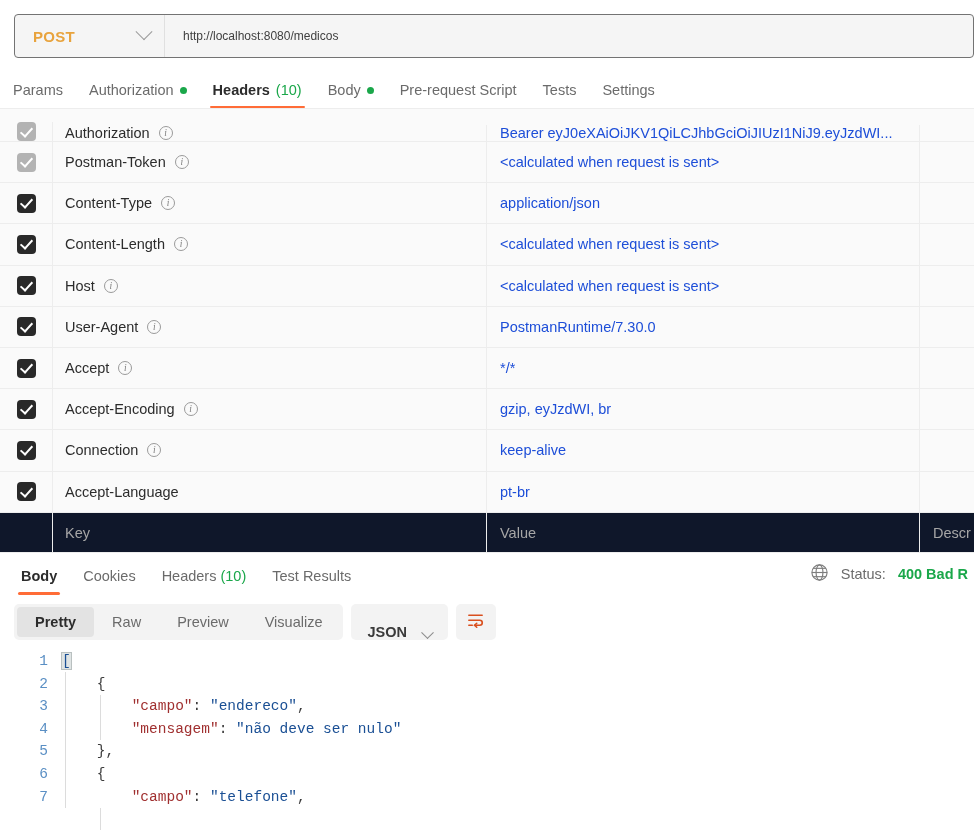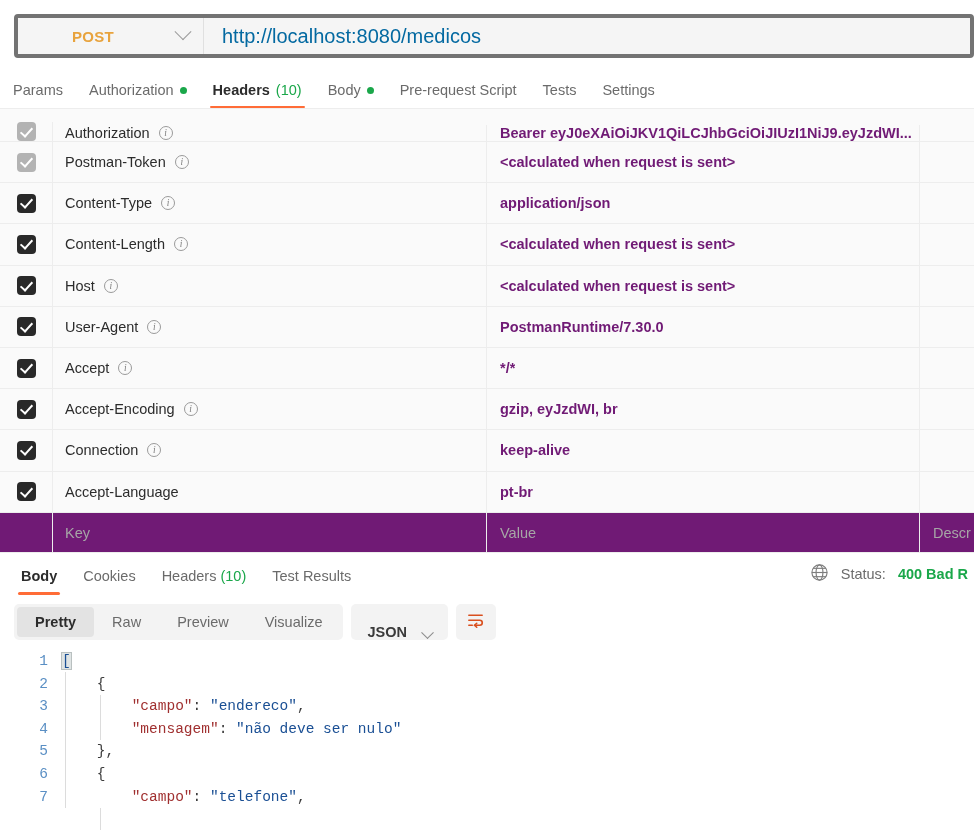--- a/index.html
+++ b/index.html
@@ -15,24 +15,23 @@
   .req-bar {
     height: 72px;
     padding: 14px 0 0 14px;
     display: flex;
     align-items: flex-start;
   }
   .url-group {
     display: flex;
     height: 44px;
     background: #f5f5f5;
-    border: 4px solid #737373;
+    border: 1px solid #737373;
     border-radius: 4px;
     width: 1010px;
-    padding-left: 36px;
   }
   .method-box {
     width: 150px;
     display: flex;
     align-items: center;
     justify-content: space-between;
     padding: 0 14px 0 18px;
     border-right: 1px solid #e0e0e0;
     cursor: pointer;
   }
@@ -46,22 +45,22 @@
     width: 12px; height: 12px;
     border-right: 1.6px solid #9b9b9b;
     border-bottom: 1.6px solid #9b9b9b;
     transform: rotate(45deg) translate(-3px,-3px);
   }
   .url-box {
     flex: 1;
     display: flex;
     align-items: center;
     padding-left: 18px;
-    font-size: 20px;
-    color: #0369a1;
+    font-size: 12px;
+    color: #404040;
     cursor: text;
   }
 
   
   .req-tabs {
     display: flex;
     align-items: flex-end;
     height: 36px;
     gap: 0;
   }
@@ -98,21 +97,21 @@
     border-top: 1px solid #ededed;
     height: 444px;
     overflow: hidden;
   }
   .trow {
     display: flex;
     height: 41.2px;
     border-bottom: 1px solid #ededed;
     background: #fafafa;
   }
-  .trow.blank { background: #701a75; }
+  .trow.blank { background: #0f172a; }
   .trow.clip-top { height: 33px; align-items: flex-end; }
   .c-chk {
     width: 53px;
     border-right: 1px solid #ededed;
     display: flex;
     align-items: center;
     justify-content: center;
     flex-shrink: 0;
   }
   .c-key {
@@ -135,22 +134,22 @@
   }
   .c-desc {
     flex: 1;
     display: flex;
     align-items: center;
     padding-left: 13px;
     overflow: hidden;
   }
   .ktext { font-size: 14.5px; color: #2c2c2c; white-space: nowrap; }
   .vtext {
-    font-size: 14.5px; color: #701a75;
-    white-space: nowrap; overflow: hidden; text-overflow: ellipsis; font-weight: bold;
+    font-size: 14.5px; color: #1d4ed8;
+    white-space: nowrap; overflow: hidden; text-overflow: ellipsis;
   }
   .ph { font-size: 14.5px; color: #a6a6a6; }
 
   .cbox {
     width: 19px; height: 19px;
     border-radius: 4px;
     background: #292929;
     position: relative;
   }
   .cbox.dim { background: #b3b3b3; }

